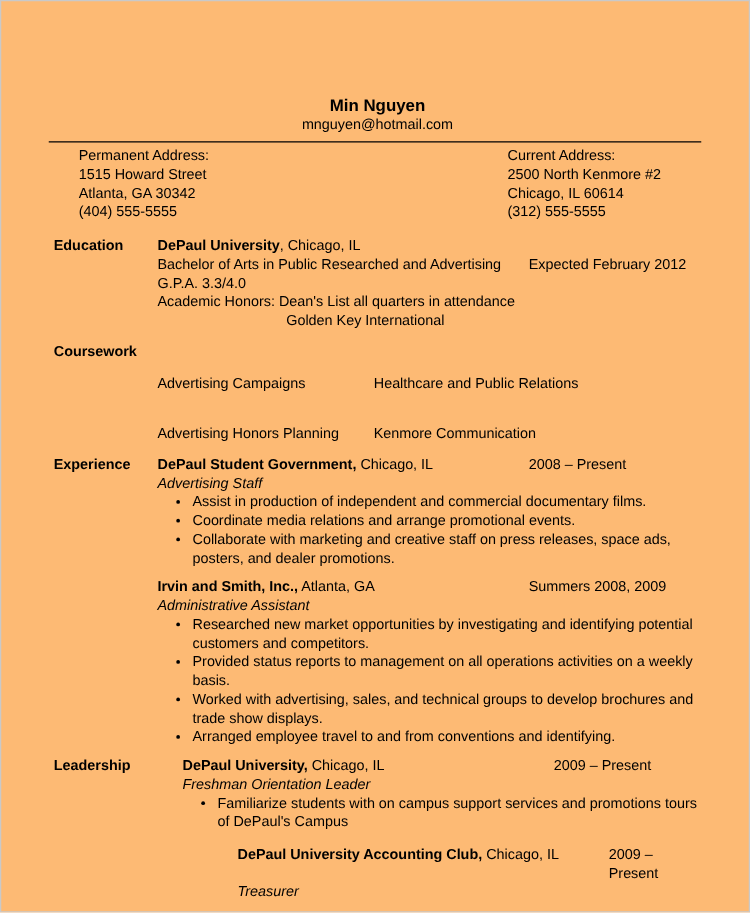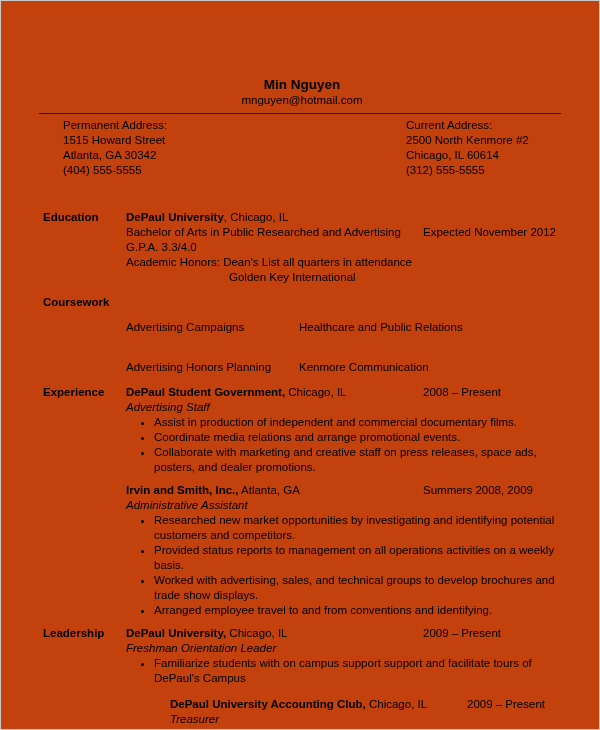--- a/index.html
+++ b/index.html
@@ -2,43 +2,43 @@
 <html><head>
 <meta charset="utf-8">
 <style>
   * { margin: 0; padding: 0; box-sizing: border-box; }
   html, body { background: #ffffff; }
   body { font-family: "Liberation Sans", sans-serif; color: #000; }
 
   .page {
     width: 600px;
     height: 730px;
-    background: #c2410c;
+    background: #fdba74;
     border: 1px solid #c9c9c9;
     padding: 76px 38px 0 42px;
     font-size: 11.5px;
     line-height: 15px;
     overflow: hidden;
   }
 
   .center { text-align: center; }
   .name { font-weight: bold; font-size: 13.5px; line-height: 16px; }
   .email { line-height: 15px; }
 
   .rule { border: 0; border-top: 1px solid #000; margin: 5px 0 4px -4px; }
 
   .addresses { display: grid; grid-template-columns: 343px 1fr; padding-left: 20px; }
 
   .section { display: grid; grid-template-columns: 83px 1fr; }
   .sec-label { font-weight: bold; }
 
-  .sec-education  { margin-top: 32px; }
+  .sec-education  { margin-top: 12px; }
   .sec-coursework { margin-top: 10px; }
   .sec-experience { margin-top: 10px; }
-  .sec-leadership { margin-top: 8px; }
+  .sec-leadership { margin-top: 8px; gap: 20px; }
 
   .row2 { display: grid; grid-template-columns: 297px 1fr; }
   .cw-grid { display: grid; grid-template-columns: 173px 1fr; margin-top: 25px; }
 
   .b { font-weight: bold; }
   .i { font-style: italic; }
   .indent { padding-left: 103px; }
 
   ul.bullets { margin: 0; padding-left: 28px; list-style: disc outside; }
 
@@ -69,21 +69,21 @@
       <div>(312) 555-5555</div>
     </div>
   </div>
 
   <div class="section sec-education">
     <div class="sec-label">Education</div>
     <div>
       <div><span class="b">DePaul University</span><span>, Chicago, IL</span></div>
       <div class="row2">
         <span>Bachelor of Arts in Public Researched and Advertising</span>
-        <span>Expected November 2012</span>
+        <span>Expected February 2012</span>
       </div>
       <div>G.P.A. 3.3/4.0</div>
       <div>Academic Honors: Dean's List all quarters in attendance</div>
       <div class="indent">Golden Key International</div>
     </div>
   </div>
 
   <div class="section sec-coursework">
     <div class="sec-label">Coursework</div>
     <div>
@@ -136,21 +136,21 @@
     <div class="sec-label">Leadership</div>
     <div>
 
       <div class="role">
         <div class="row2">
           <span><span class="b">DePaul University,</span><span> Chicago, IL</span></span>
           <span>2009 – Present</span>
         </div>
         <div class="i">Freshman Orientation Leader</div>
         <ul class="bullets">
-          <li>Familiarize students with on campus support support and facilitate tours of DePaul's Campus</li>
+          <li>Familiarize students with on campus support services and promotions tours of DePaul's Campus</li>
         </ul>
       </div>
 
       <div class="role">
         <div class="row2">
           <span><span class="b">DePaul University Accounting Club,</span><span> Chicago, IL</span></span>
           <span>2009 – Present</span>
         </div>
         <div class="i">Treasurer</div>
       </div>

